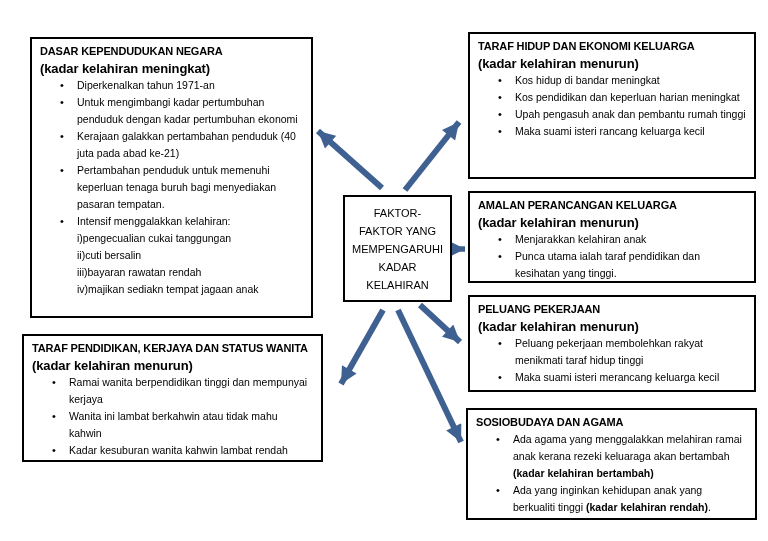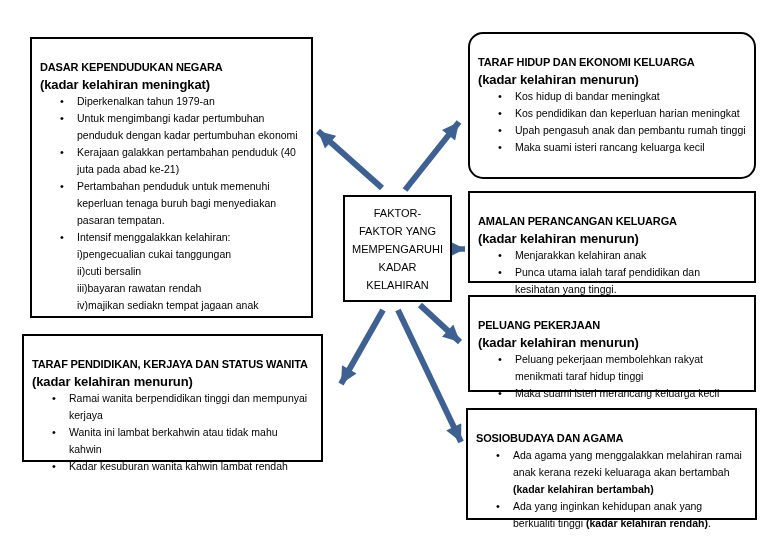--- a/index.html
+++ b/index.html
@@ -2,21 +2,21 @@
 <html><head>
 <meta charset="utf-8">
 <style>
   html,body{margin:0;padding:0;background:#fff;}
   .canvas{
     position:relative;width:768px;height:541px;background:#fff;overflow:hidden;
     font-family:"Liberation Sans",sans-serif;color:#000;
   }
   .box{
     position:absolute;border:2px solid #000;background:#fff;
-    box-sizing:border-box;padding:20px 8px 3px 8px;
+    box-sizing:border-box;padding:4px 8px 3px 8px;
   }
   .box-title{font-weight:bold;font-size:11px;line-height:17px;white-space:nowrap;letter-spacing:-0.15px;}
   .box-subtitle{font-weight:bold;font-size:13px;line-height:17px;letter-spacing:-0.1px;}
   .item{position:relative;font-size:10.5px;line-height:17px;}
   .item.bullet{padding-left:37px;}
   .item.bullet::before{
     content:"\2022";position:absolute;left:20px;top:0;font-size:11px;
   }
   .item.plain{padding-left:37px;}
   .item b{font-weight:bold;}
@@ -50,40 +50,40 @@
     <div>FAKTOR-</div>
     <div>FAKTOR YANG</div>
     <div>MEMPENGARUHI</div>
     <div>KADAR</div>
     <div>KELAHIRAN</div>
   </div>
 
   <div class="box" style="left:30px;top:37px;width:283px;height:281px;">
     <div class="box-title">DASAR KEPENDUDUKAN NEGARA</div>
     <div class="box-subtitle">(kadar kelahiran meningkat)</div>
-    <div class="item bullet"><span>Diperkenalkan tahun 1979-an</span></div>
+    <div class="item bullet"><span>Diperkenalkan tahun 1971-an</span></div>
     <div class="item bullet"><span>Untuk mengimbangi kadar pertumbuhan penduduk dengan kadar pertumbuhan ekonomi</span></div>
     <div class="item bullet"><span>Kerajaan galakkan pertambahan penduduk (40 juta pada abad ke-21)</span></div>
     <div class="item bullet"><span>Pertambahan penduduk untuk memenuhi keperluan tenaga buruh bagi menyediakan pasaran tempatan.</span></div>
     <div class="item bullet"><span>Intensif menggalakkan kelahiran:</span></div>
     <div class="item plain"><span>i)pengecualian cukai tanggungan</span></div>
     <div class="item plain"><span>ii)cuti bersalin</span></div>
     <div class="item plain"><span>iii)bayaran rawatan rendah</span></div>
     <div class="item plain"><span>iv)majikan sediakn tempat jagaan anak</span></div>
   </div>
 
   <div class="box" style="left:22px;top:334px;width:301px;height:128px;">
     <div class="box-title">TARAF PENDIDIKAN, KERJAYA DAN STATUS WANITA</div>
     <div class="box-subtitle">(kadar kelahiran menurun)</div>
     <div class="item bullet"><span>Ramai wanita berpendidikan tinggi dan mempunyai kerjaya</span></div>
     <div class="item bullet"><span>Wanita ini lambat berkahwin atau tidak mahu kahwin</span></div>
     <div class="item bullet"><span>Kadar kesuburan wanita kahwin lambat rendah</span></div>
   </div>
 
-  <div class="box" style="left:468px;top:32px;width:288px;height:147px;border-radius:15px;">
+  <div class="box" style="left:468px;top:32px;width:288px;height:147px;">
     <div class="box-title">TARAF HIDUP DAN EKONOMI KELUARGA</div>
     <div class="box-subtitle">(kadar kelahiran menurun)</div>
     <div class="item bullet"><span>Kos hidup di bandar meningkat</span></div>
     <div class="item bullet"><span>Kos pendidikan dan keperluan harian meningkat</span></div>
     <div class="item bullet"><span>Upah pengasuh anak dan pembantu rumah tinggi</span></div>
     <div class="item bullet"><span>Maka suami isteri rancang keluarga kecil</span></div>
   </div>
 
   <div class="box" style="left:468px;top:191px;width:288px;height:92px;">
     <div class="box-title">AMALAN PERANCANGAN KELUARGA</div>

